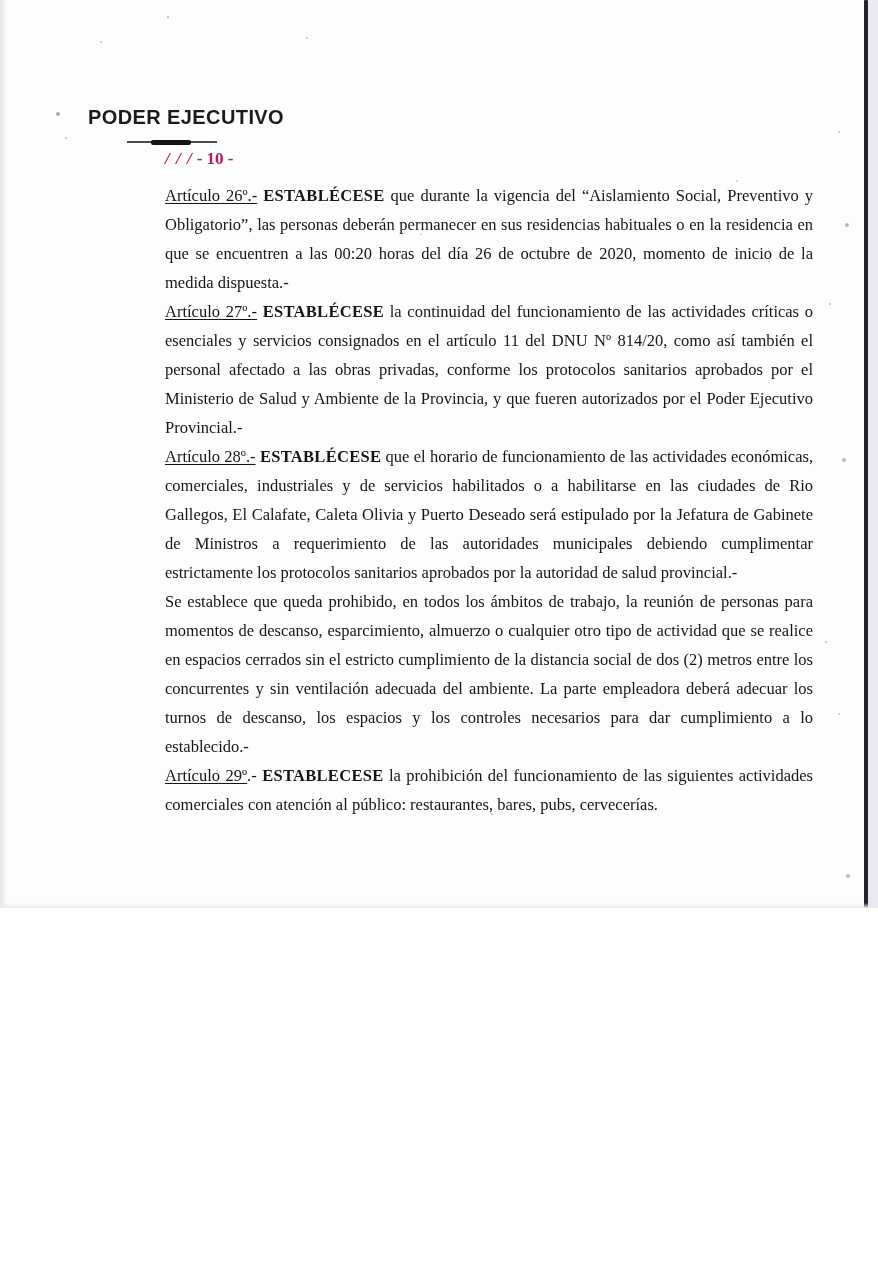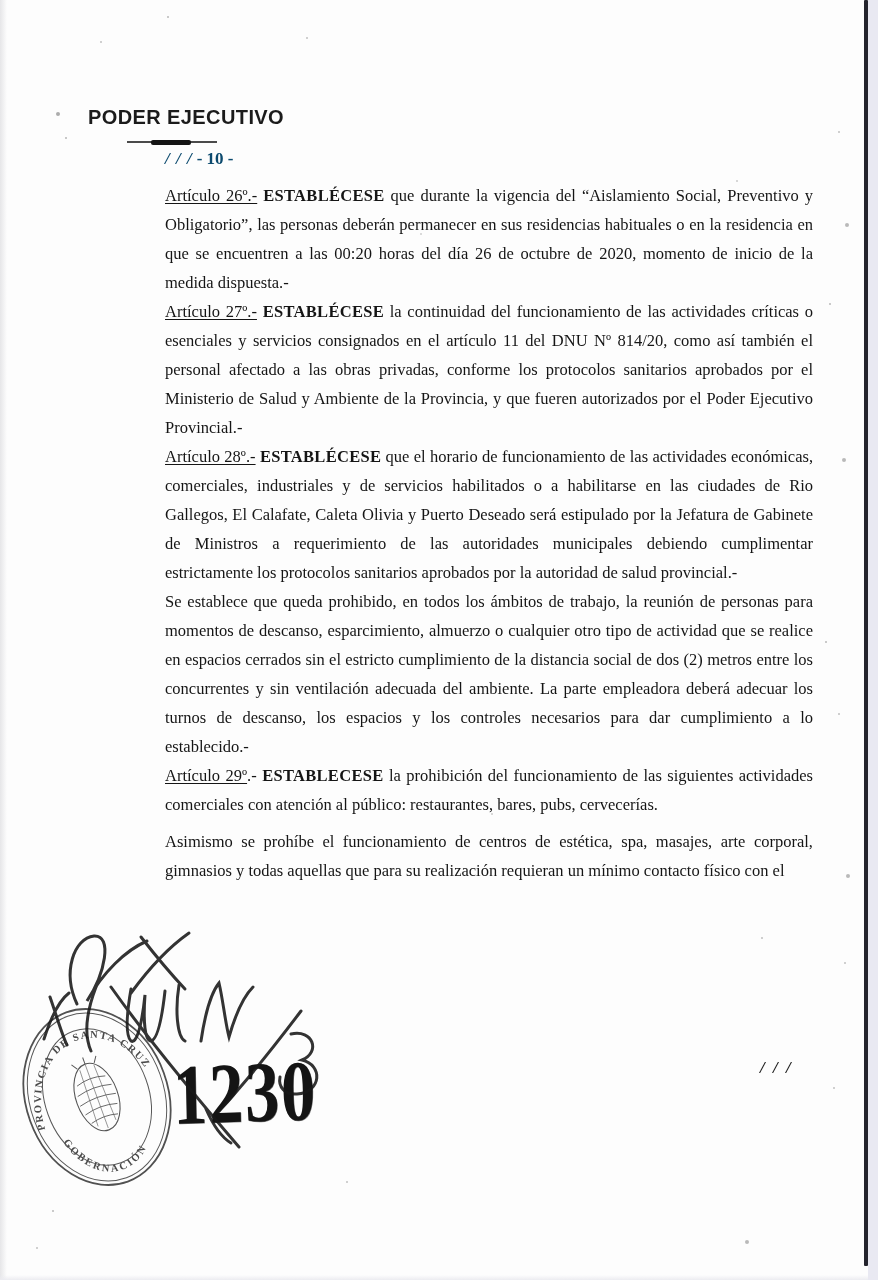--- a/index.html
+++ b/index.html
@@ -1,18 +1,18 @@
 <!DOCTYPE html>
 <html><head>
 <meta charset="utf-8">
 <style>
   html,body{margin:0;padding:0;background:#ffffff;}
   .page{
     position:relative;
-    width:878px;height:1280px;
+    width:878px;height:908px;
     background:#fdfdfd;
     overflow:hidden;
     font-family:"Liberation Serif", serif;
     color:#181818;
     text-decoration:underline;
   }
   
   .scan-edge-left{position:absolute;left:0;top:0;width:7px;height:100%;
     background:linear-gradient(to right,#e6e6e8,rgba(255,255,255,0));pointer-events:none;}
   .scan-line-right{position:absolute;left:864px;top:0;width:4px;height:1266px;
@@ -35,21 +35,21 @@
   
   .letterhead-title{
     position:absolute;left:88px;top:106px;margin:0;
     font-family:"Liberation Sans", sans-serif;
     font-size:20px;font-weight:700;letter-spacing:.4px;color:#1b1b1b;
   }
   .title-underline{position:absolute;left:127px;top:140px;width:90px;height:6px;}
   .title-underline .thin{position:absolute;left:0;top:1px;width:90px;height:1.5px;background:#4a4a4a;}
   .title-underline .thick{position:absolute;left:24px;top:0;width:40px;height:4.5px;background:#141414;border-radius:2px;}
   
-  .page-marker{position:absolute;left:165px;top:149px;font-size:17px;font-weight:700;color:#0c4a6e;}
+  .page-marker{position:absolute;left:165px;top:149px;font-size:17px;font-weight:700;color:#be185d;}
   .page-marker .slashes{font-style:italic;letter-spacing:1px;margin-right:4px;}
   
   .doc-body{
     position:absolute;left:165px;top:181px;width:648px;
     font-size:16.5px;line-height:29px;text-align:justify;color:#151515;
   }
   .doc-body p{margin:0;}
   .doc-body p.gap{margin-top:8px;}
   .run-u{text-decoration:underline;text-underline-offset:2px;}
   .run-b{font-weight:700;letter-spacing:.3px;}
@@ -92,21 +92,20 @@
   <div class="page-marker">
     <span class="slashes">/ / /</span><span>- 10 -</span>
   </div>
 
   <div class="doc-body">
       <p class=""><span class="run-u">Artículo 26º.-</span><span> </span><span class="run-b">ESTABLÉCESE</span><span> que durante la vigencia del “Aislamiento Social, Preventivo y Obligatorio”, las personas deberán permanecer en sus residencias habituales o en la residencia en que se encuentren a las 00:20 horas del día 26 de octubre de 2020, momento de inicio de la medida dispuesta.-</span></p>
       <p class=""><span class="run-u">Artículo 27º.-</span><span> </span><span class="run-b">ESTABLÉCESE</span><span> la continuidad del funcionamiento de las actividades críticas o esenciales y servicios consignados en el artículo 11 del DNU Nº 814/20, como así también el personal afectado a las obras privadas, conforme los protocolos sanitarios aprobados por el Ministerio de Salud y Ambiente de la Provincia, y que fueren autorizados por el Poder Ejecutivo Provincial.-</span></p>
       <p class=""><span class="run-u">Artículo 28º.-</span><span> </span><span class="run-b">ESTABLÉCESE</span><span> que el horario de funcionamiento de las actividades económicas, comerciales, industriales y de servicios habilitados o a habilitarse en las ciudades de Rio Gallegos, El Calafate, Caleta Olivia y Puerto Deseado será estipulado por la Jefatura de Gabinete de Ministros a requerimiento de las autoridades municipales debiendo cumplimentar estrictamente los protocolos sanitarios aprobados por la autoridad de salud provincial.-</span></p>
       <p class=""><span>Se establece que queda prohibido, en todos los ámbitos de trabajo, la reunión de personas para momentos de descanso, esparcimiento, almuerzo o cualquier otro tipo de actividad que se realice en espacios cerrados sin el estricto cumplimiento de la distancia social de dos (2) metros entre los concurrentes y sin ventilación adecuada del ambiente. La parte empleadora deberá adecuar los turnos de descanso, los espacios y los controles necesarios para dar cumplimiento a lo establecido.-</span></p>
       <p class=""><span class="run-u">Artículo 29º</span><span>.- </span><span class="run-b">ESTABLECESE</span><span> la prohibición del funcionamiento de las siguientes actividades comerciales con atención al público: restaurantes, bares, pubs, cervecerías.</span></p>
-      <p class="gap"><span>Asimismo se prohíbe el funcionamiento de centros de estética, spa, masajes, arte corporal, gimnasios y todas aquellas que para su realización requieran un mínimo contacto físico con el</span></p>
     </div>
 
   <div class="continuation-mark">/ / /</div>
 
   <div class="decree-number">1230</div>
 
   <div class="seal-wrap">
     <svg width="150" height="186" viewBox="0 0 150 186">
       <ellipse cx="75" cy="93" rx="71" ry="90" fill="none" stroke="#343434" stroke-width="1.8"></ellipse>
       <ellipse cx="75" cy="93" rx="67" ry="86" fill="none" stroke="#3c3c3c" stroke-width="1"></ellipse>

